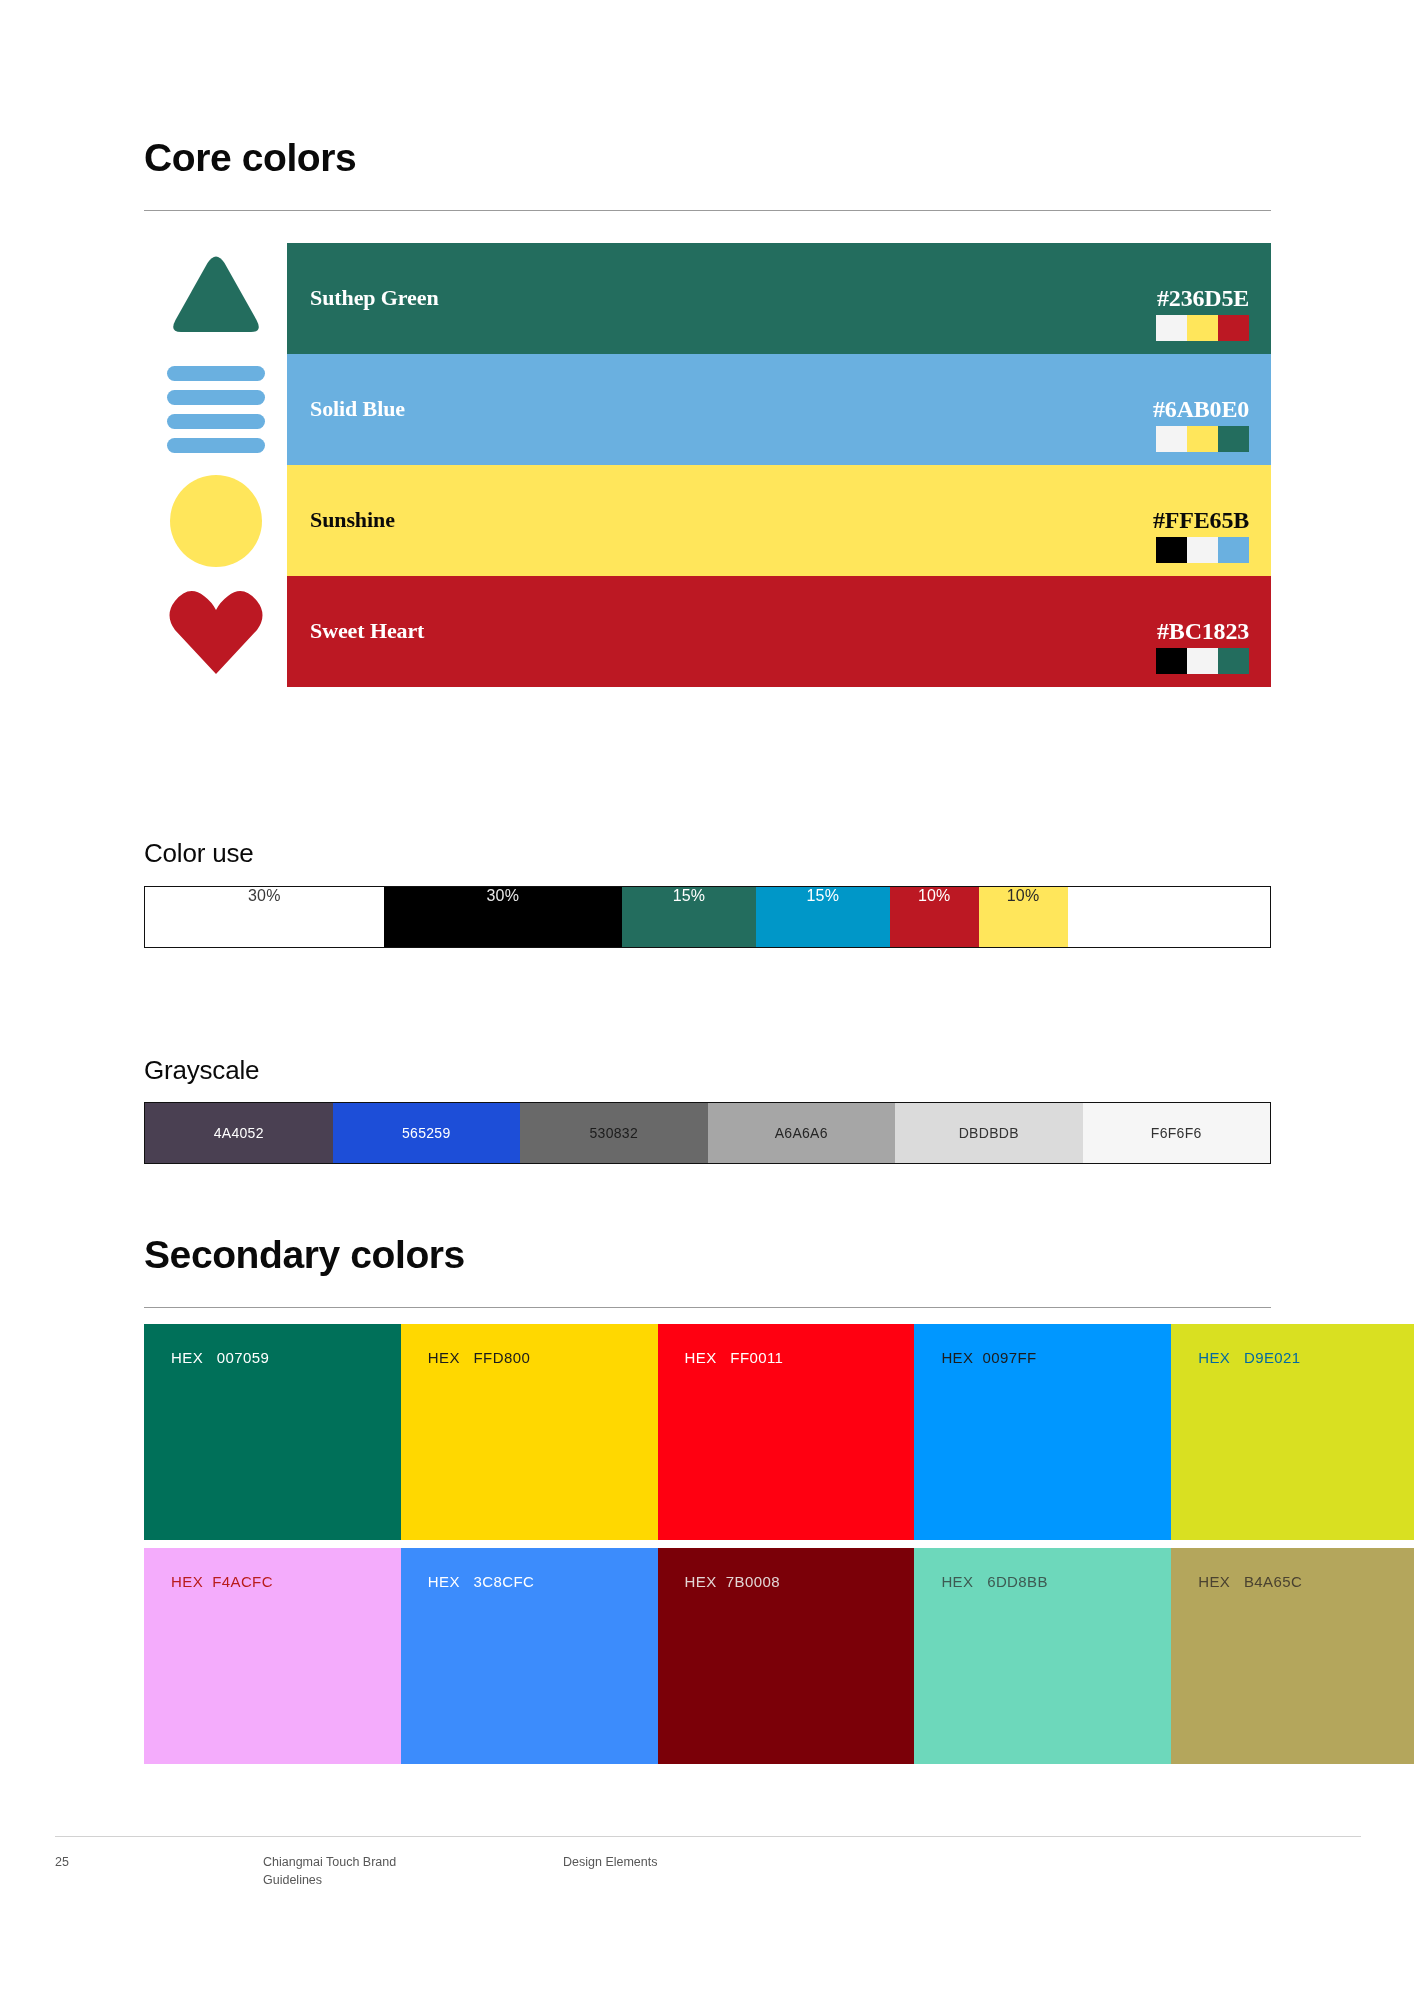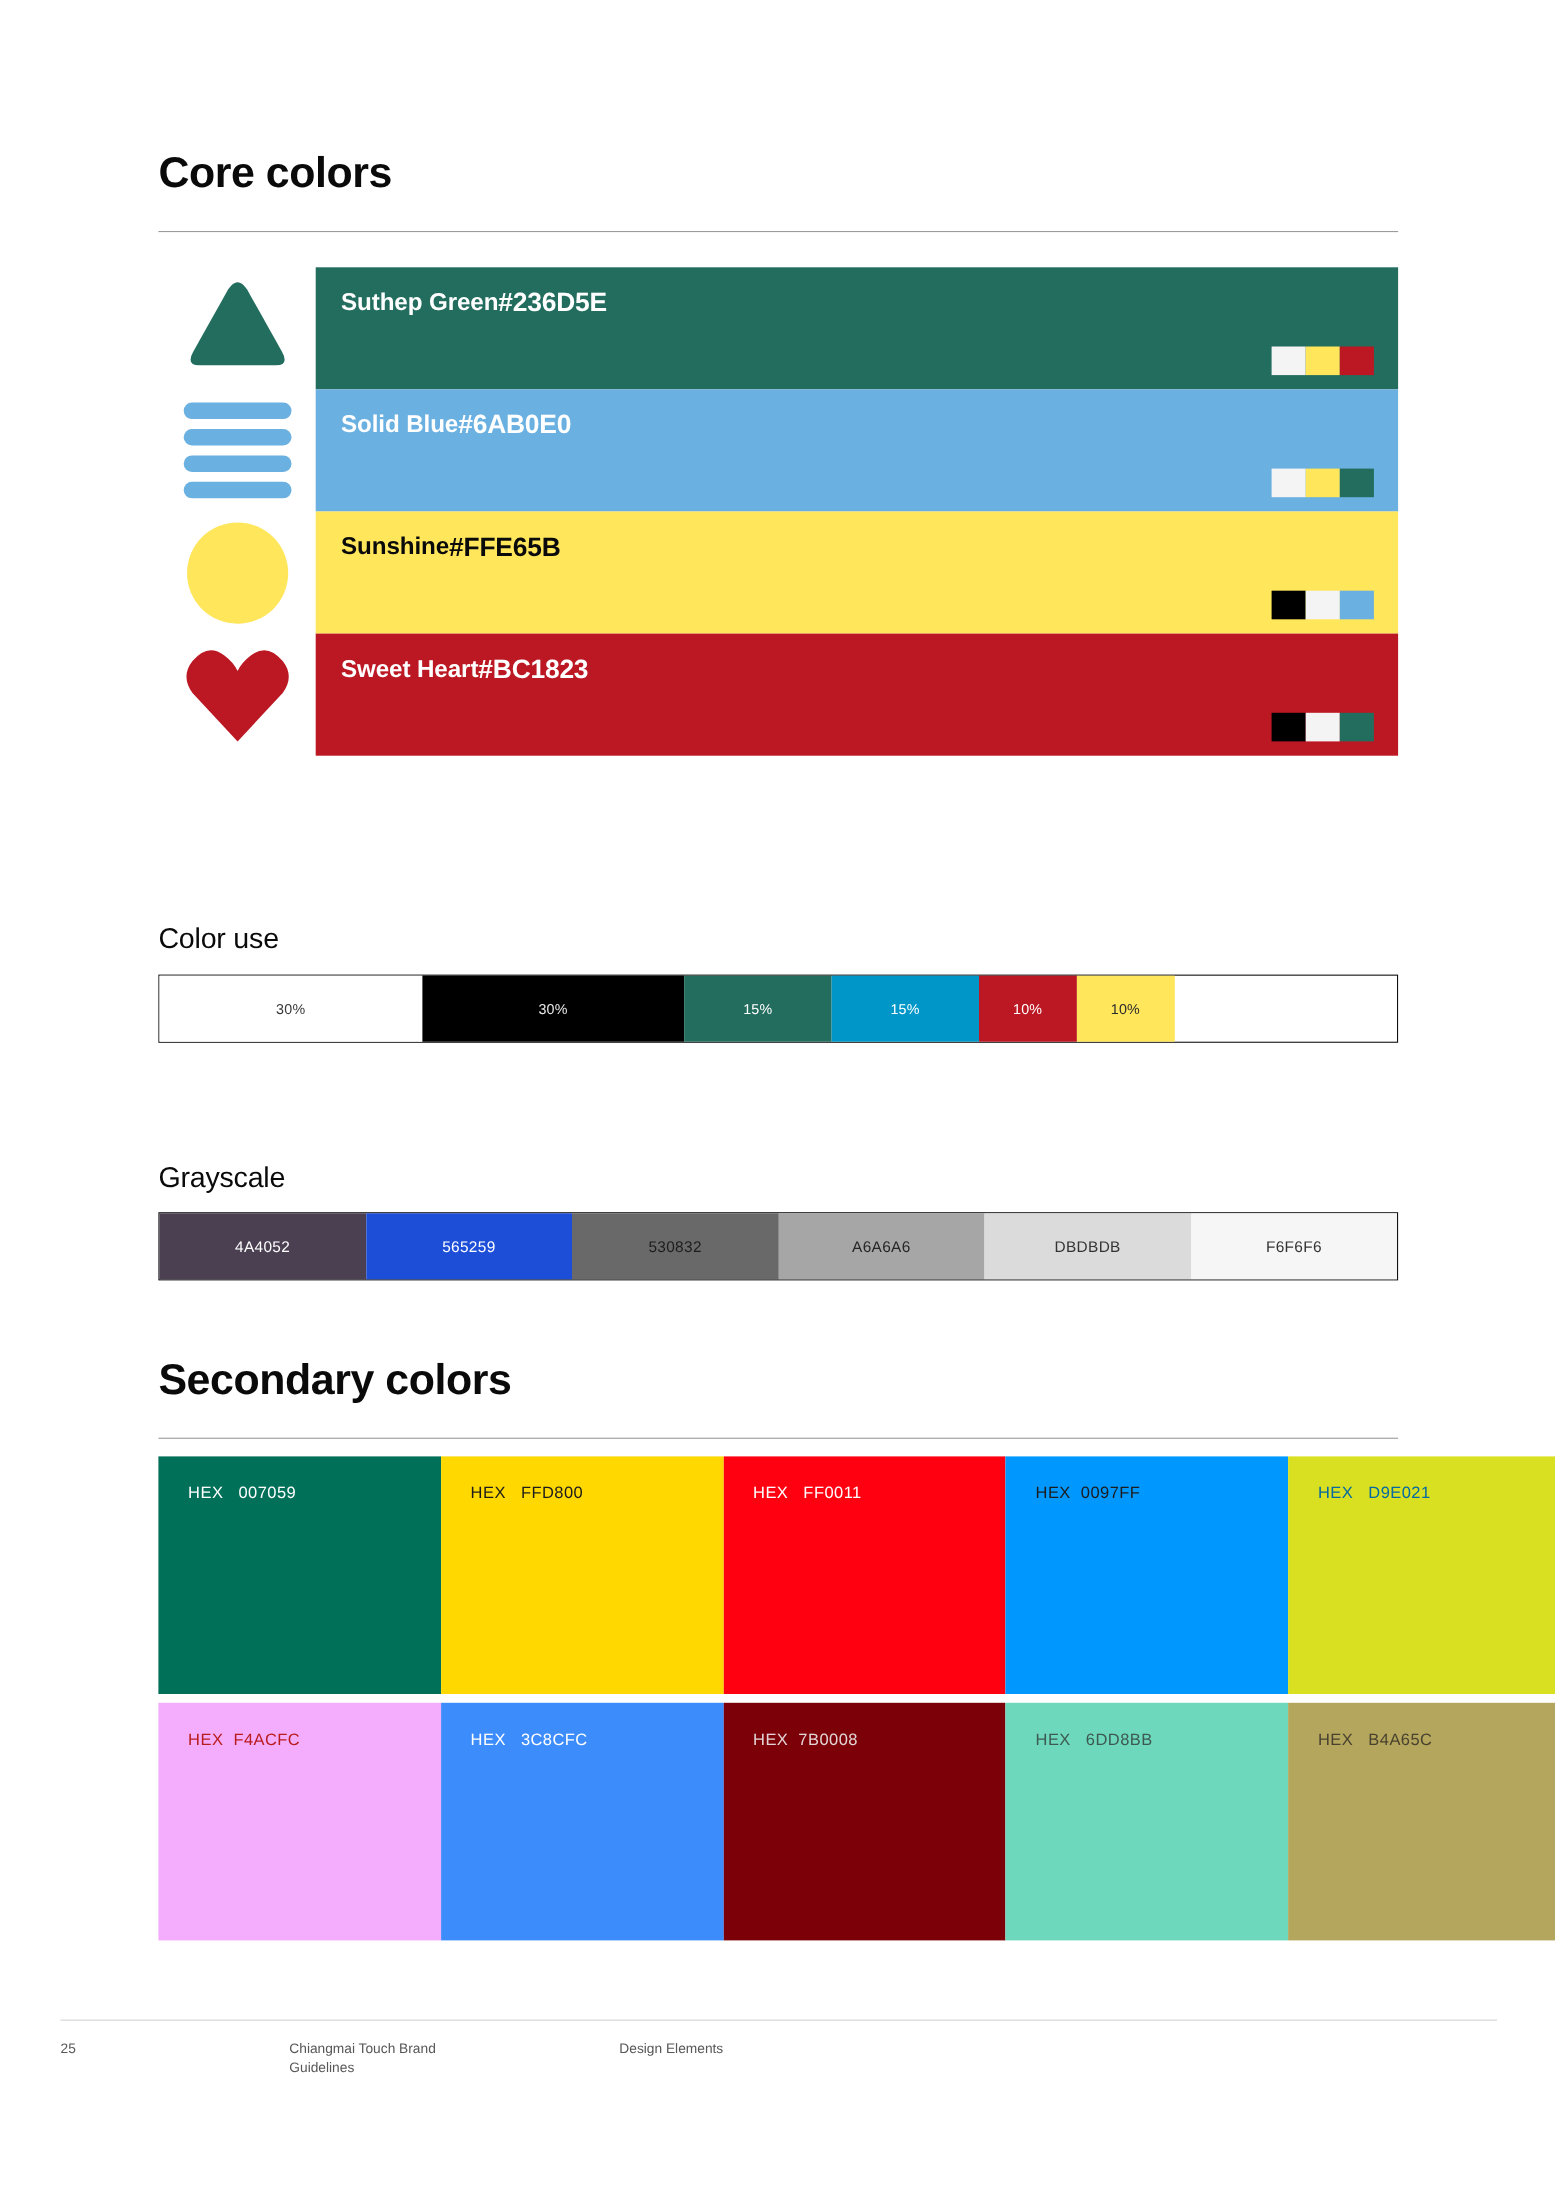--- a/index.html
+++ b/index.html
@@ -27,22 +27,23 @@
   #core-rule    { position: absolute; left: 144px; top: 210px; width: 1127px; }
 
   #core-wrap { position: absolute; left: 144px; top: 243px; width: 1127px; }
   .core-row { position: relative; display: flex; height: 111px; }
   .core-icon-cell {
     width: 143px; flex: 0 0 143px;
     display: flex; align-items: center; justify-content: center;
   }
   .core-band {
     flex: 1 1 auto; position: relative;
-    display: flex; align-items: flex-start; justify-content: flex-start;
-    padding: 19px 22px 0 23px;
+    display: flex; align-items: flex-start; justify-content: space-between;
+    padding: 42px 22px 0 23px;
+    font-family: Liberation Serif, serif;
   }
   .core-name { font-size: 22px; font-weight: 700; letter-spacing: -0.1px; }
   .core-hex  { font-size: 24px; font-weight: 700; letter-spacing: -0.2px; }
   .mini-swatches {
     position: absolute; right: 22px; bottom: 13px;
     display: flex; height: 26px;
   }
   .mini-swatches span { display: block; width: 31px; height: 26px; }
   .tri-svg { display:block; }
   .ico-bars { display: flex; flex-direction: column; gap: 9px; }
@@ -51,22 +52,22 @@
   .heart-svg { display:block; }
 
   
   #coloruse-heading { position: absolute; left: 144px; top: 840px; }
   #coloruse-bar {
     position: absolute; left: 144px; top: 886px;
     width: 1127px; height: 62px;
     display: flex; border: 1px solid #111;
   }
   #coloruse-bar .seg {
-    display: flex; align-items: center; justify-content: center;
-    font-size: 13px; letter-spacing: 0.2px;
+    display: flex; align-items: flex-start; justify-content: center;
+    font-size: 16px; letter-spacing: 0.2px;
     height: 100%;
   }
 
   
   #gray-heading { position: absolute; left: 144px; top: 1057px; }
   #gray-bar {
     position: absolute; left: 144px; top: 1102px;
     width: 1127px; height: 62px; display: flex;
     border: 1px solid #111;
   }

